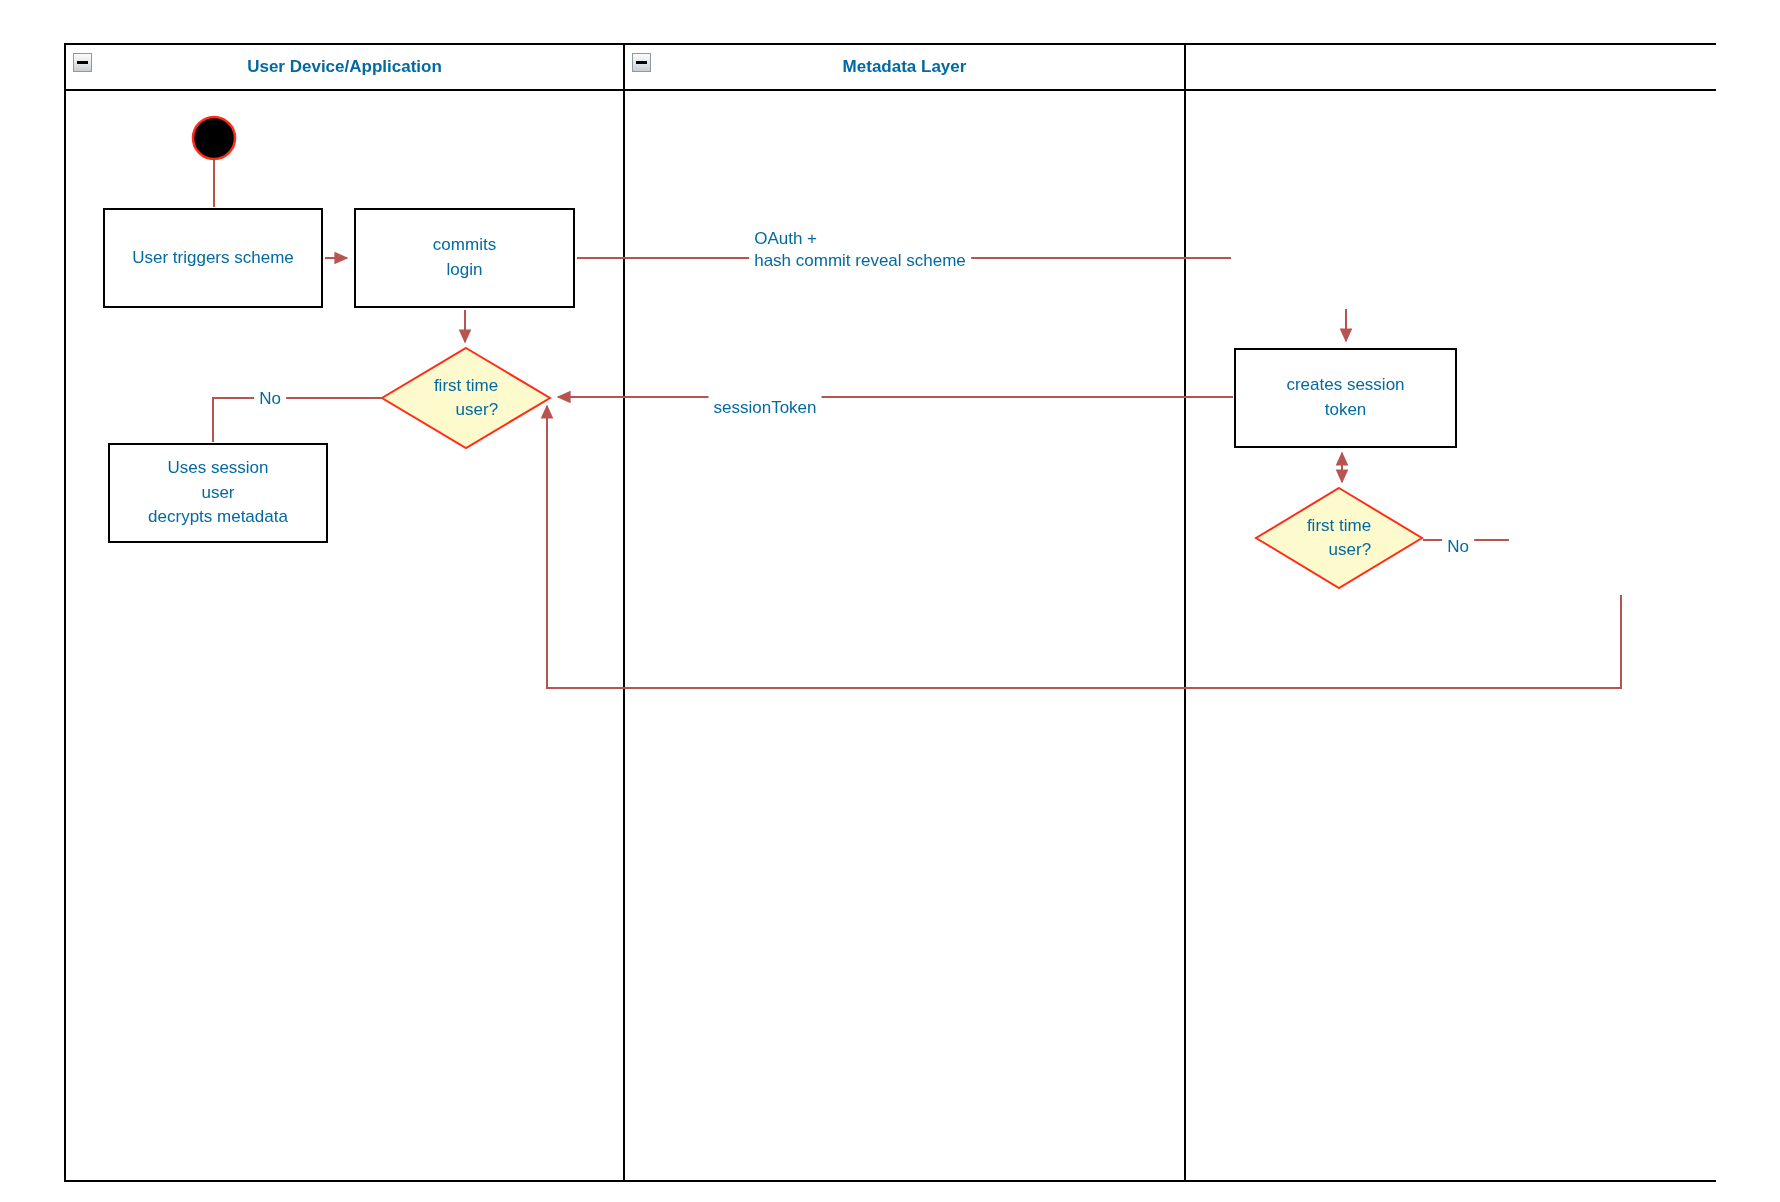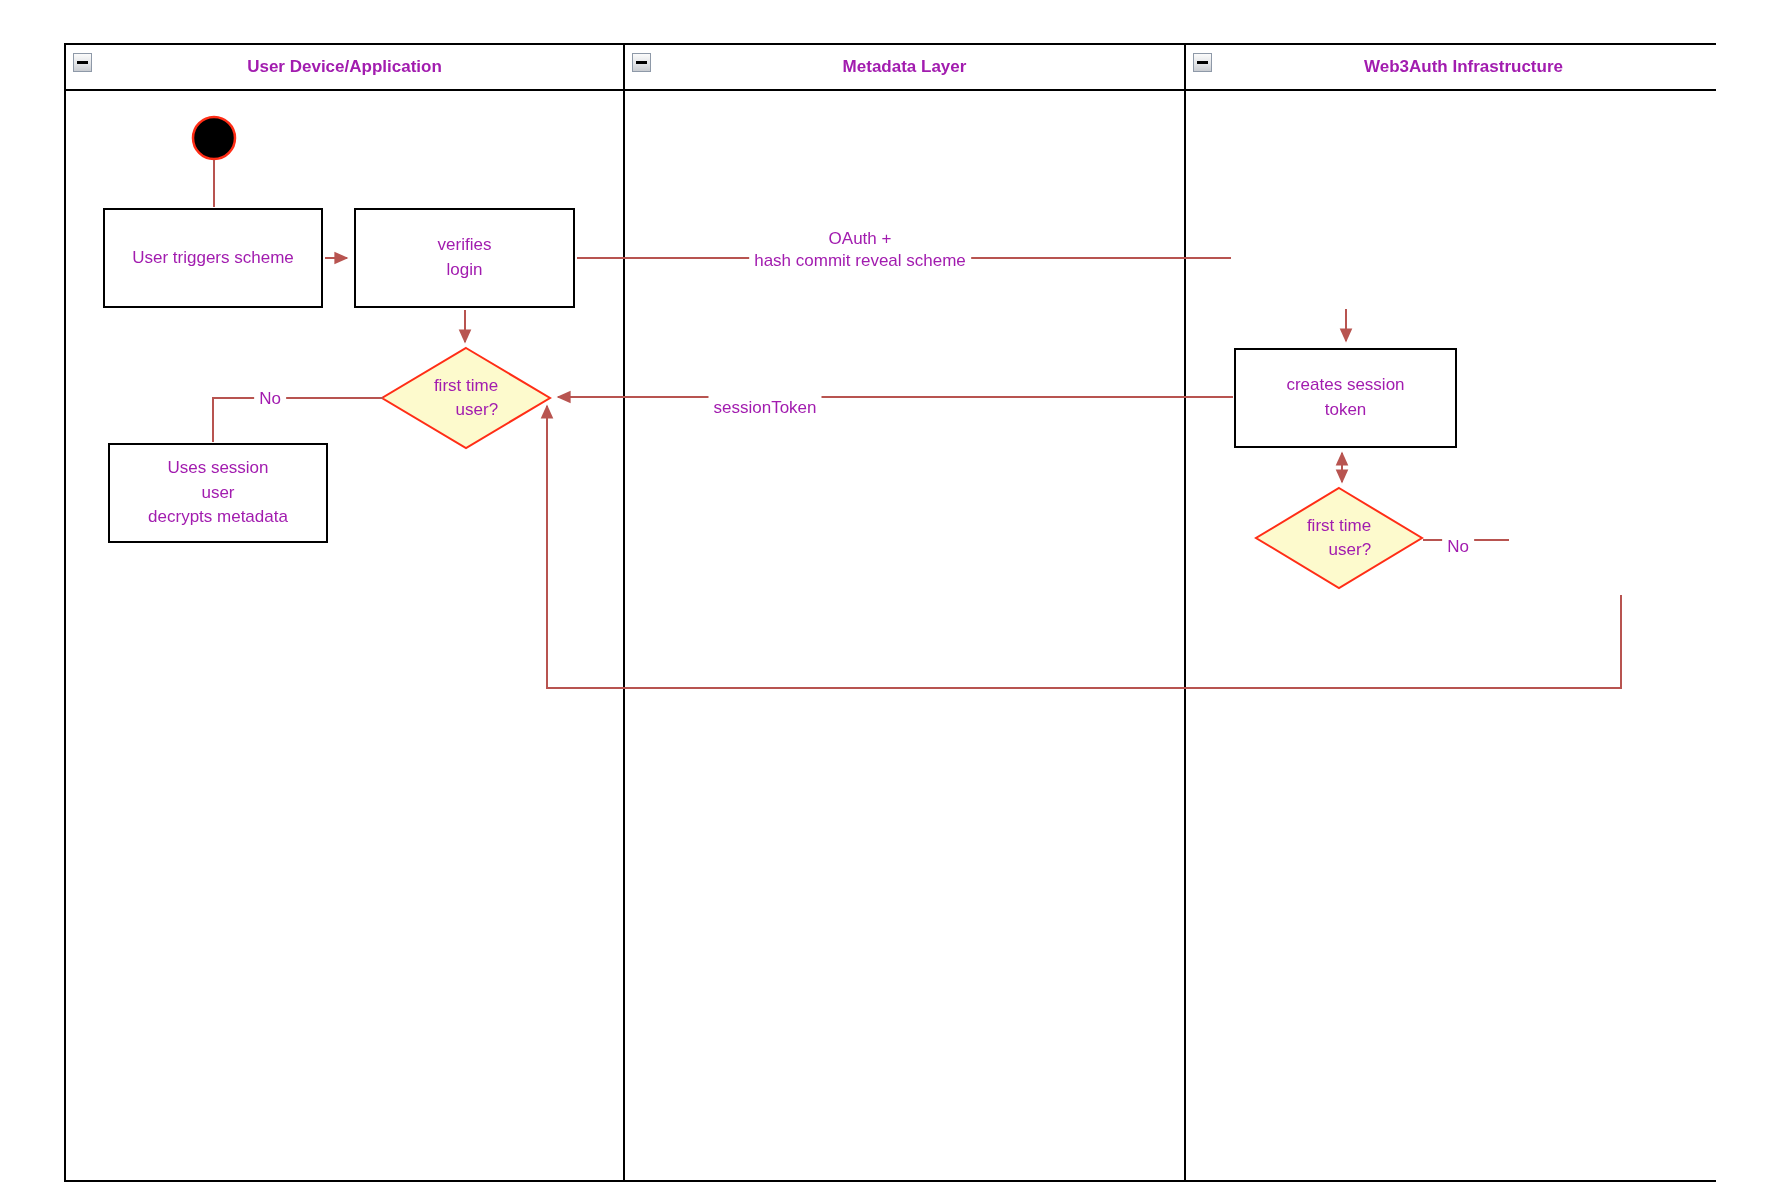--- a/index.html
+++ b/index.html
@@ -1,18 +1,18 @@
 <!DOCTYPE html>
 <html style="--connector: #b85450; --lane-border: #000000; --node-fill: #ffffff; --node-stroke: #000000; --decision-fill: #fdfacd; --decision-stroke: #ff2d16; --start-fill: #000000; --start-stroke: #ff2d16;"><head>
 <meta charset="utf-8">
 <style>
   html,body{margin:0;padding:0;background:#ffffff;}
   .canvas{
     position:relative;width:1716px;height:1202px;background:#ffffff;
-    font-family:"Liberation Sans",sans-serif;color:#a21caf;overflow:hidden;
+    font-family:"Liberation Sans",sans-serif;color:#0369a1;overflow:hidden;
   }
   
   .pool{
     position:absolute;left:64px;top:43px;width:1679px;height:1139px;
     border:2px solid var(--lane-border);box-sizing:border-box;background:#fff;
   }
   .lane-header{
     position:absolute;top:0;height:44px;display:flex;align-items:center;justify-content:center;
     font-size:17px;font-weight:bold;box-sizing:border-box;
   }
@@ -33,47 +33,41 @@
     border:2px solid var(--node-stroke);box-sizing:border-box;
     display:flex;align-items:center;justify-content:center;text-align:center;
     font-size:17px;line-height:1.45;white-space:pre-line;
   }
   .diamond-label{
     position:absolute;z-index:3;transform:translate(-50%,-50%);
     text-align:right;font-size:17px;line-height:1.42;white-space:pre-line;
   }
   .edge-label{
     position:absolute;z-index:4;transform:translate(-50%,-50%);
-    background:#ffffff;padding:1px 5px;text-align:center;
+    background:#ffffff;padding:1px 5px;text-align:left;
     font-size:17px;line-height:1.3;white-space:pre-line;
   }
 </style>
 </head>
 <body>
 
 <div class="canvas">
 
   <div class="pool">
     <div class="lane-header" style="left:0;width:557px">
       <span class="collapse-btn">
         <span class="minus-icon"></span>
       </span>
       <span>User Device/Application</span>
     </div>
     <div class="lane-header" style="left:559px;width:559px">
       <span class="collapse-btn">
         <span class="minus-icon"></span>
       </span>
       <span>Metadata Layer</span>
-    </div>
-    <div class="lane-header" style="left:1120px;width:555px">
-      <span class="collapse-btn">
-        <span class="minus-icon"></span>
-      </span>
-      <span>Web3Auth Infrastructure</span>
     </div>
     <div class="vsep" style="left:557px"></div>
     <div class="vsep" style="left:1118px"></div>
     <div class="hsep"></div>
   </div>
 
   <svg class="overlay" width="1780" height="1202" viewBox="0 0 1780 1202">
     <defs>
       <marker id="arrow" viewBox="0 0 10 10" refX="9" refY="5" markerWidth="7.5" markerHeight="7" orient="auto">
         <path d="M0,0.5 L10,5 L0,9.5 Z" style="fill:var(--connector)"></path>
@@ -92,21 +86,21 @@
     <path class="edge" d="M1346,309 L1346,341" marker-end="url(#arrow)"></path>
     <path class="edge" d="M1233,397 L558,397" marker-end="url(#arrow)"></path>
     <path class="edge" d="M383,398 L213,398 L213,442"></path>
     <path class="edge" d="M1342,467 L1342,453" marker-end="url(#arrow)"></path>
     <path class="edge" d="M1342,467 L1342,482" marker-end="url(#arrow)"></path>
     <path class="edge" d="M1423,540 L1509,540"></path>
     <path class="edge" d="M1621,595 L1621,688 L547,688 L547,406" marker-end="url(#arrow)"></path>
   </svg>
 
   <div class="node" style="left:103px;top:208px;width:220px;height:100px">User triggers scheme</div>
-  <div class="node" style="left:354px;top:208px;width:221px;height:100px">verifies
+  <div class="node" style="left:354px;top:208px;width:221px;height:100px">commits
 login</div>
   <div class="node" style="left:1234px;top:348px;width:223px;height:100px">creates session
 token</div>
   <div class="node" style="left:108px;top:443px;width:220px;height:100px">Uses session
 user
 decrypts metadata</div>
 
   <div class="diamond-label" style="left:466px;top:398px">first time
 user?</div>
   <div class="diamond-label" style="left:1339px;top:538px">first time

